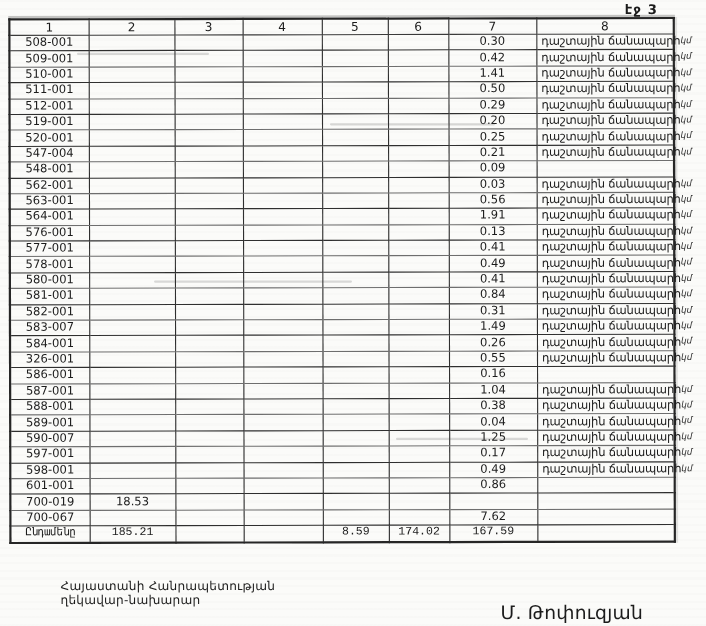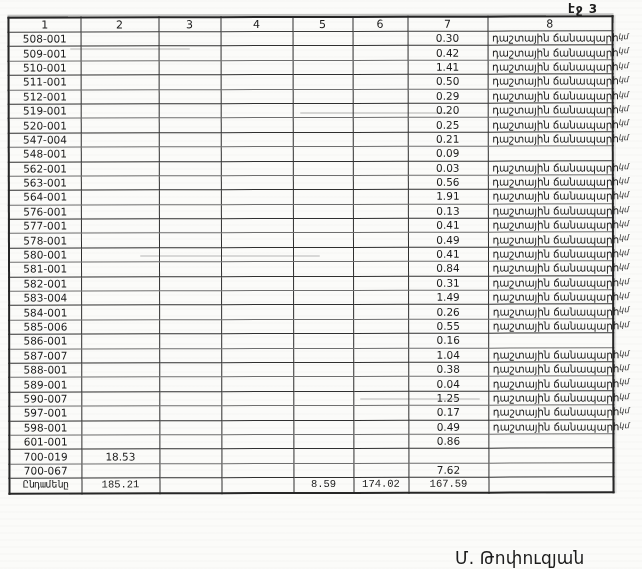--- a/index.html
+++ b/index.html
@@ -339,21 +339,21 @@
     <td></td>
     <td></td>
     <td>0.31</td>
     <td class="col-c8">
       <span>դաշտային ճանապարհ</span>
       <span class="unit">կմ</span>
     </td>
   </tr>
 
   <tr>
-    <td>583-004</td>
+    <td>583-007</td>
     <td></td>
     <td></td>
     <td></td>
     <td></td>
     <td></td>
     <td>1.49</td>
     <td class="col-c8">
       <span>դաշտային ճանապարհ</span>
       <span class="unit">կմ</span>
     </td>
@@ -367,21 +367,21 @@
     <td></td>
     <td></td>
     <td>0.26</td>
     <td class="col-c8">
       <span>դաշտային ճանապարհ</span>
       <span class="unit">կմ</span>
     </td>
   </tr>
 
   <tr>
-    <td>585-006</td>
+    <td>326-001</td>
     <td></td>
     <td></td>
     <td></td>
     <td></td>
     <td></td>
     <td>0.55</td>
     <td class="col-c8">
       <span>դաշտային ճանապարհ</span>
       <span class="unit">կմ</span>
     </td>
@@ -395,21 +395,21 @@
     <td></td>
     <td></td>
     <td>0.16</td>
     <td class="col-c8">
       <span></span>
       <span class="unit"></span>
     </td>
   </tr>
 
   <tr>
-    <td>587-007</td>
+    <td>587-001</td>
     <td></td>
     <td></td>
     <td></td>
     <td></td>
     <td></td>
     <td>1.04</td>
     <td class="col-c8">
       <span>դաշտային ճանապարհ</span>
       <span class="unit">կմ</span>
     </td>
@@ -541,14 +541,16 @@
     </tfoot>
   </table>
 </div>
 
 <div class="smudge s1"></div>
 <div class="smudge s2"></div>
 <div class="smudge s3"></div>
 <div class="smudge s4"></div>
 
 <div class="footer">
+  <div>Հայաստանի Հանրապետության</div>
+  <div>ղեկավար-նախարար</div>
   <div class="sig">Մ. Թոփուզյան</div>
 </div>
 
 </body></html>

